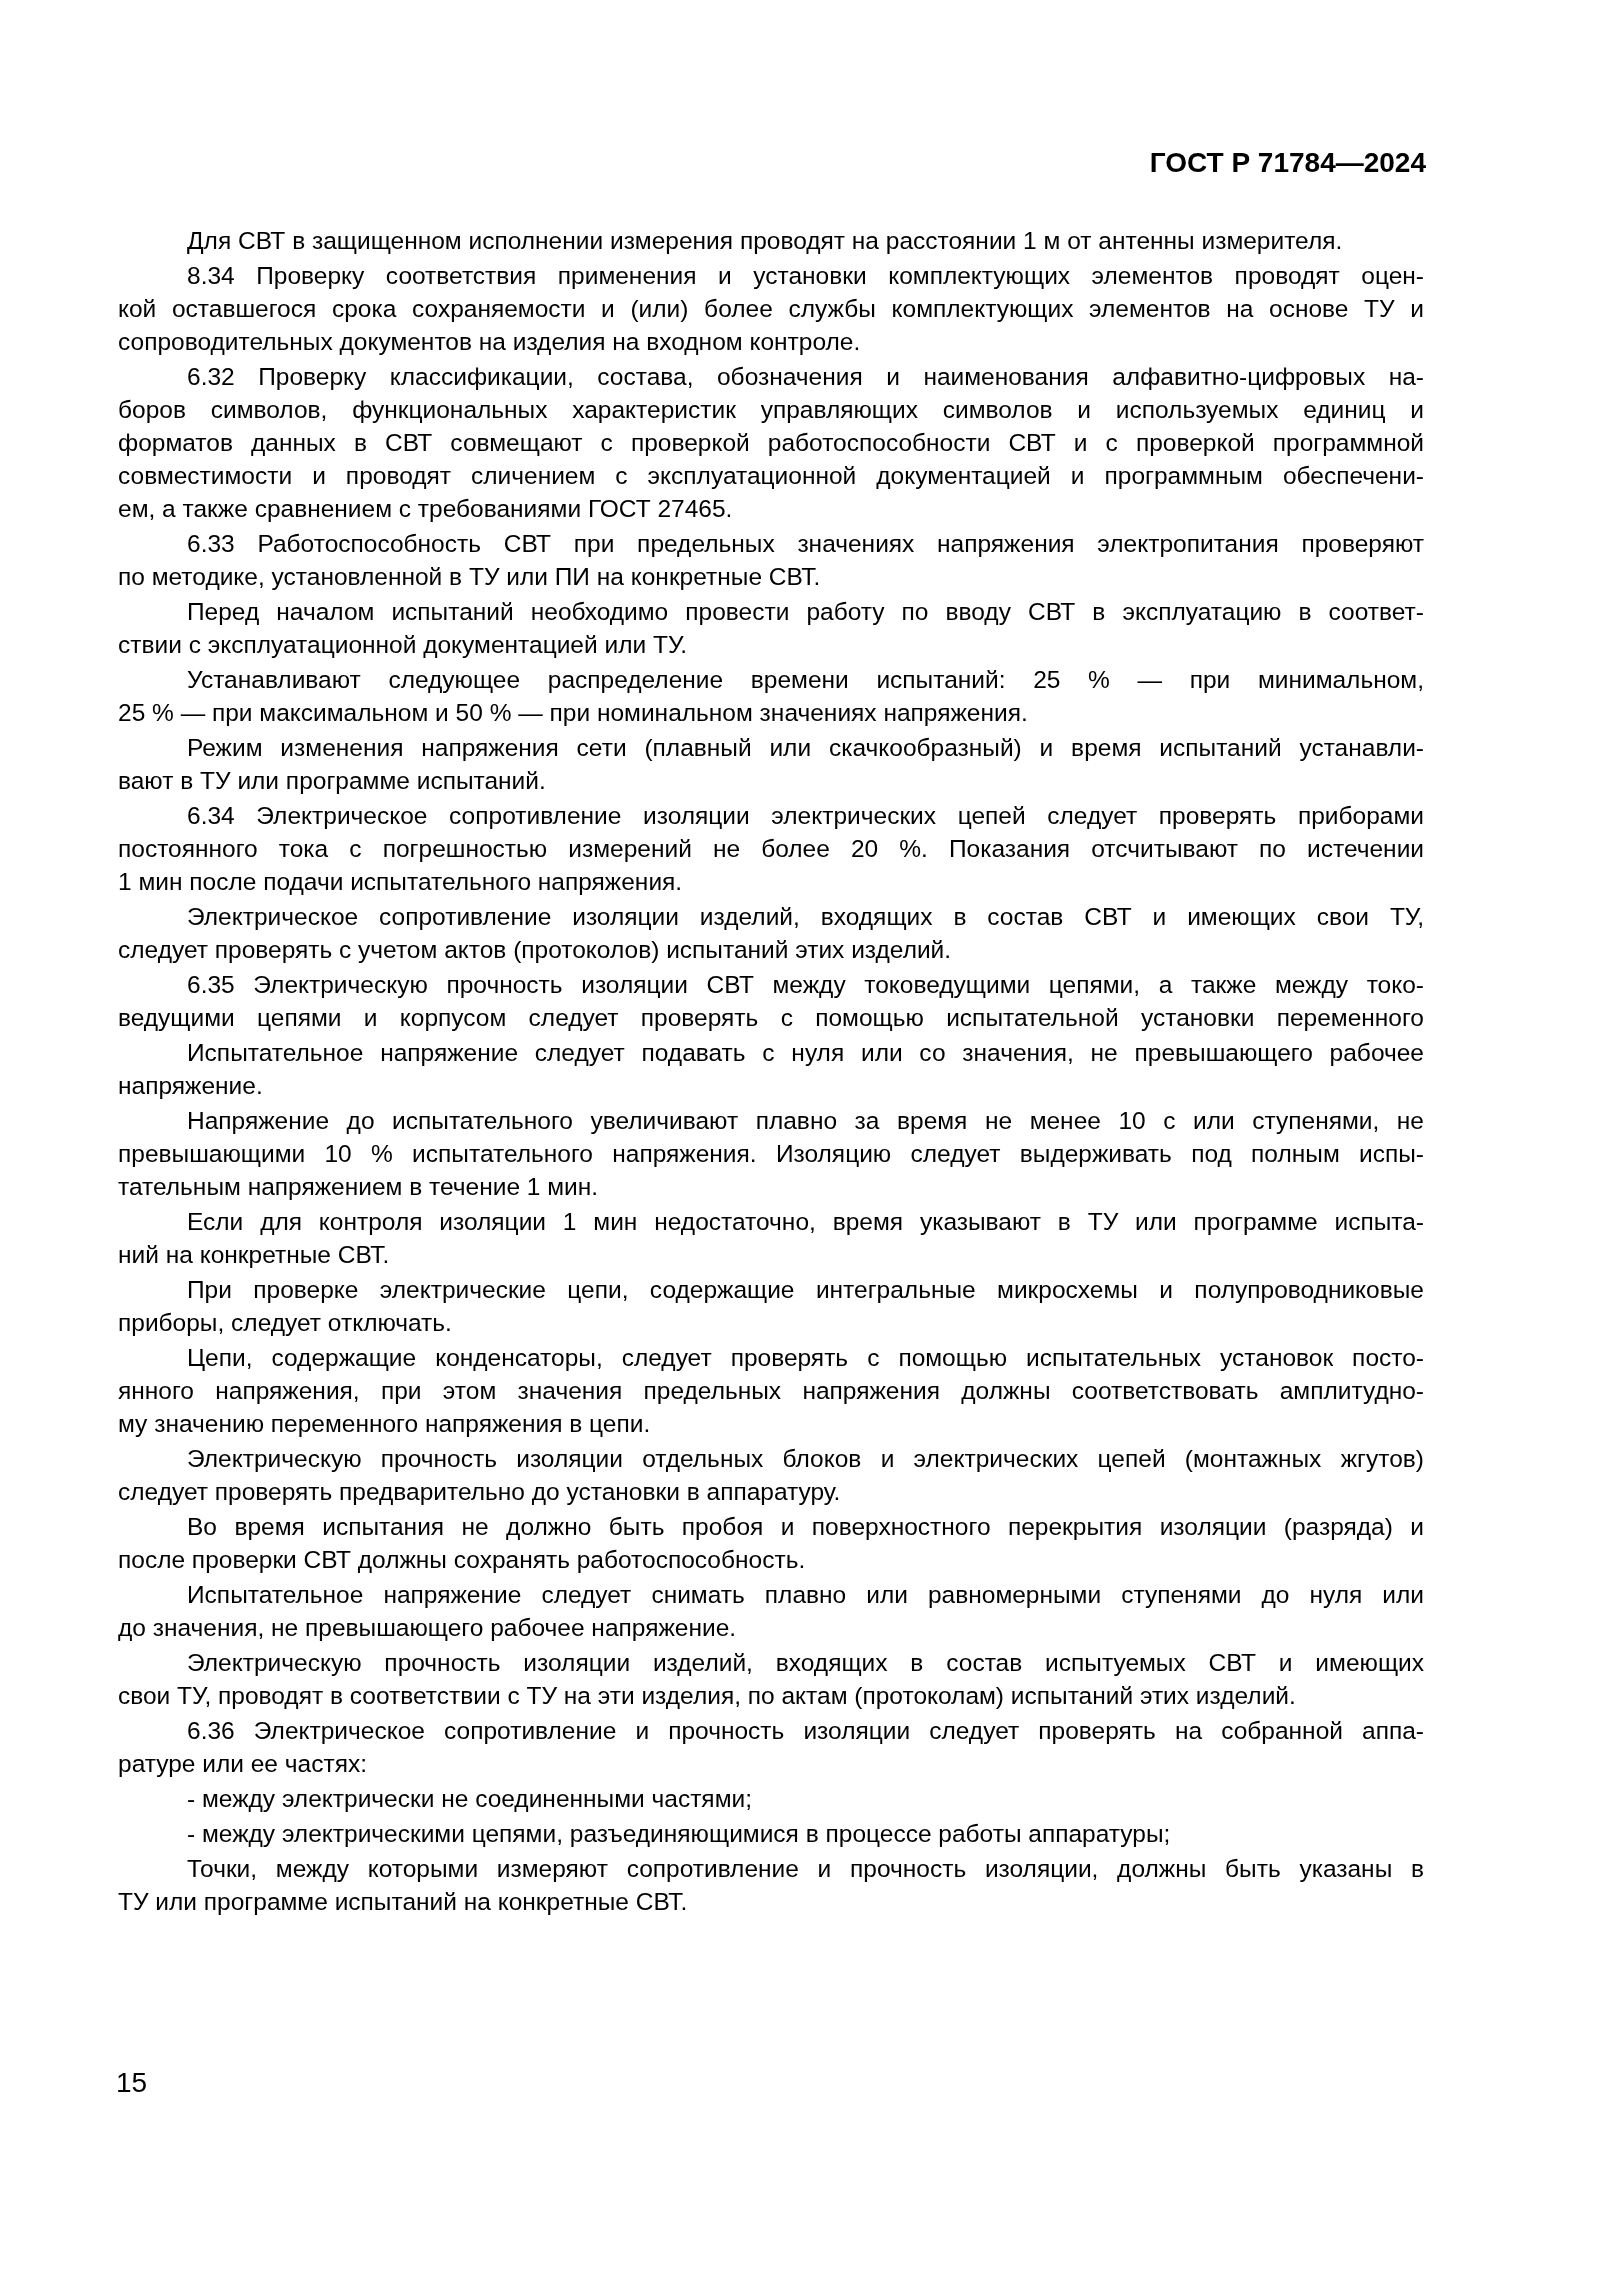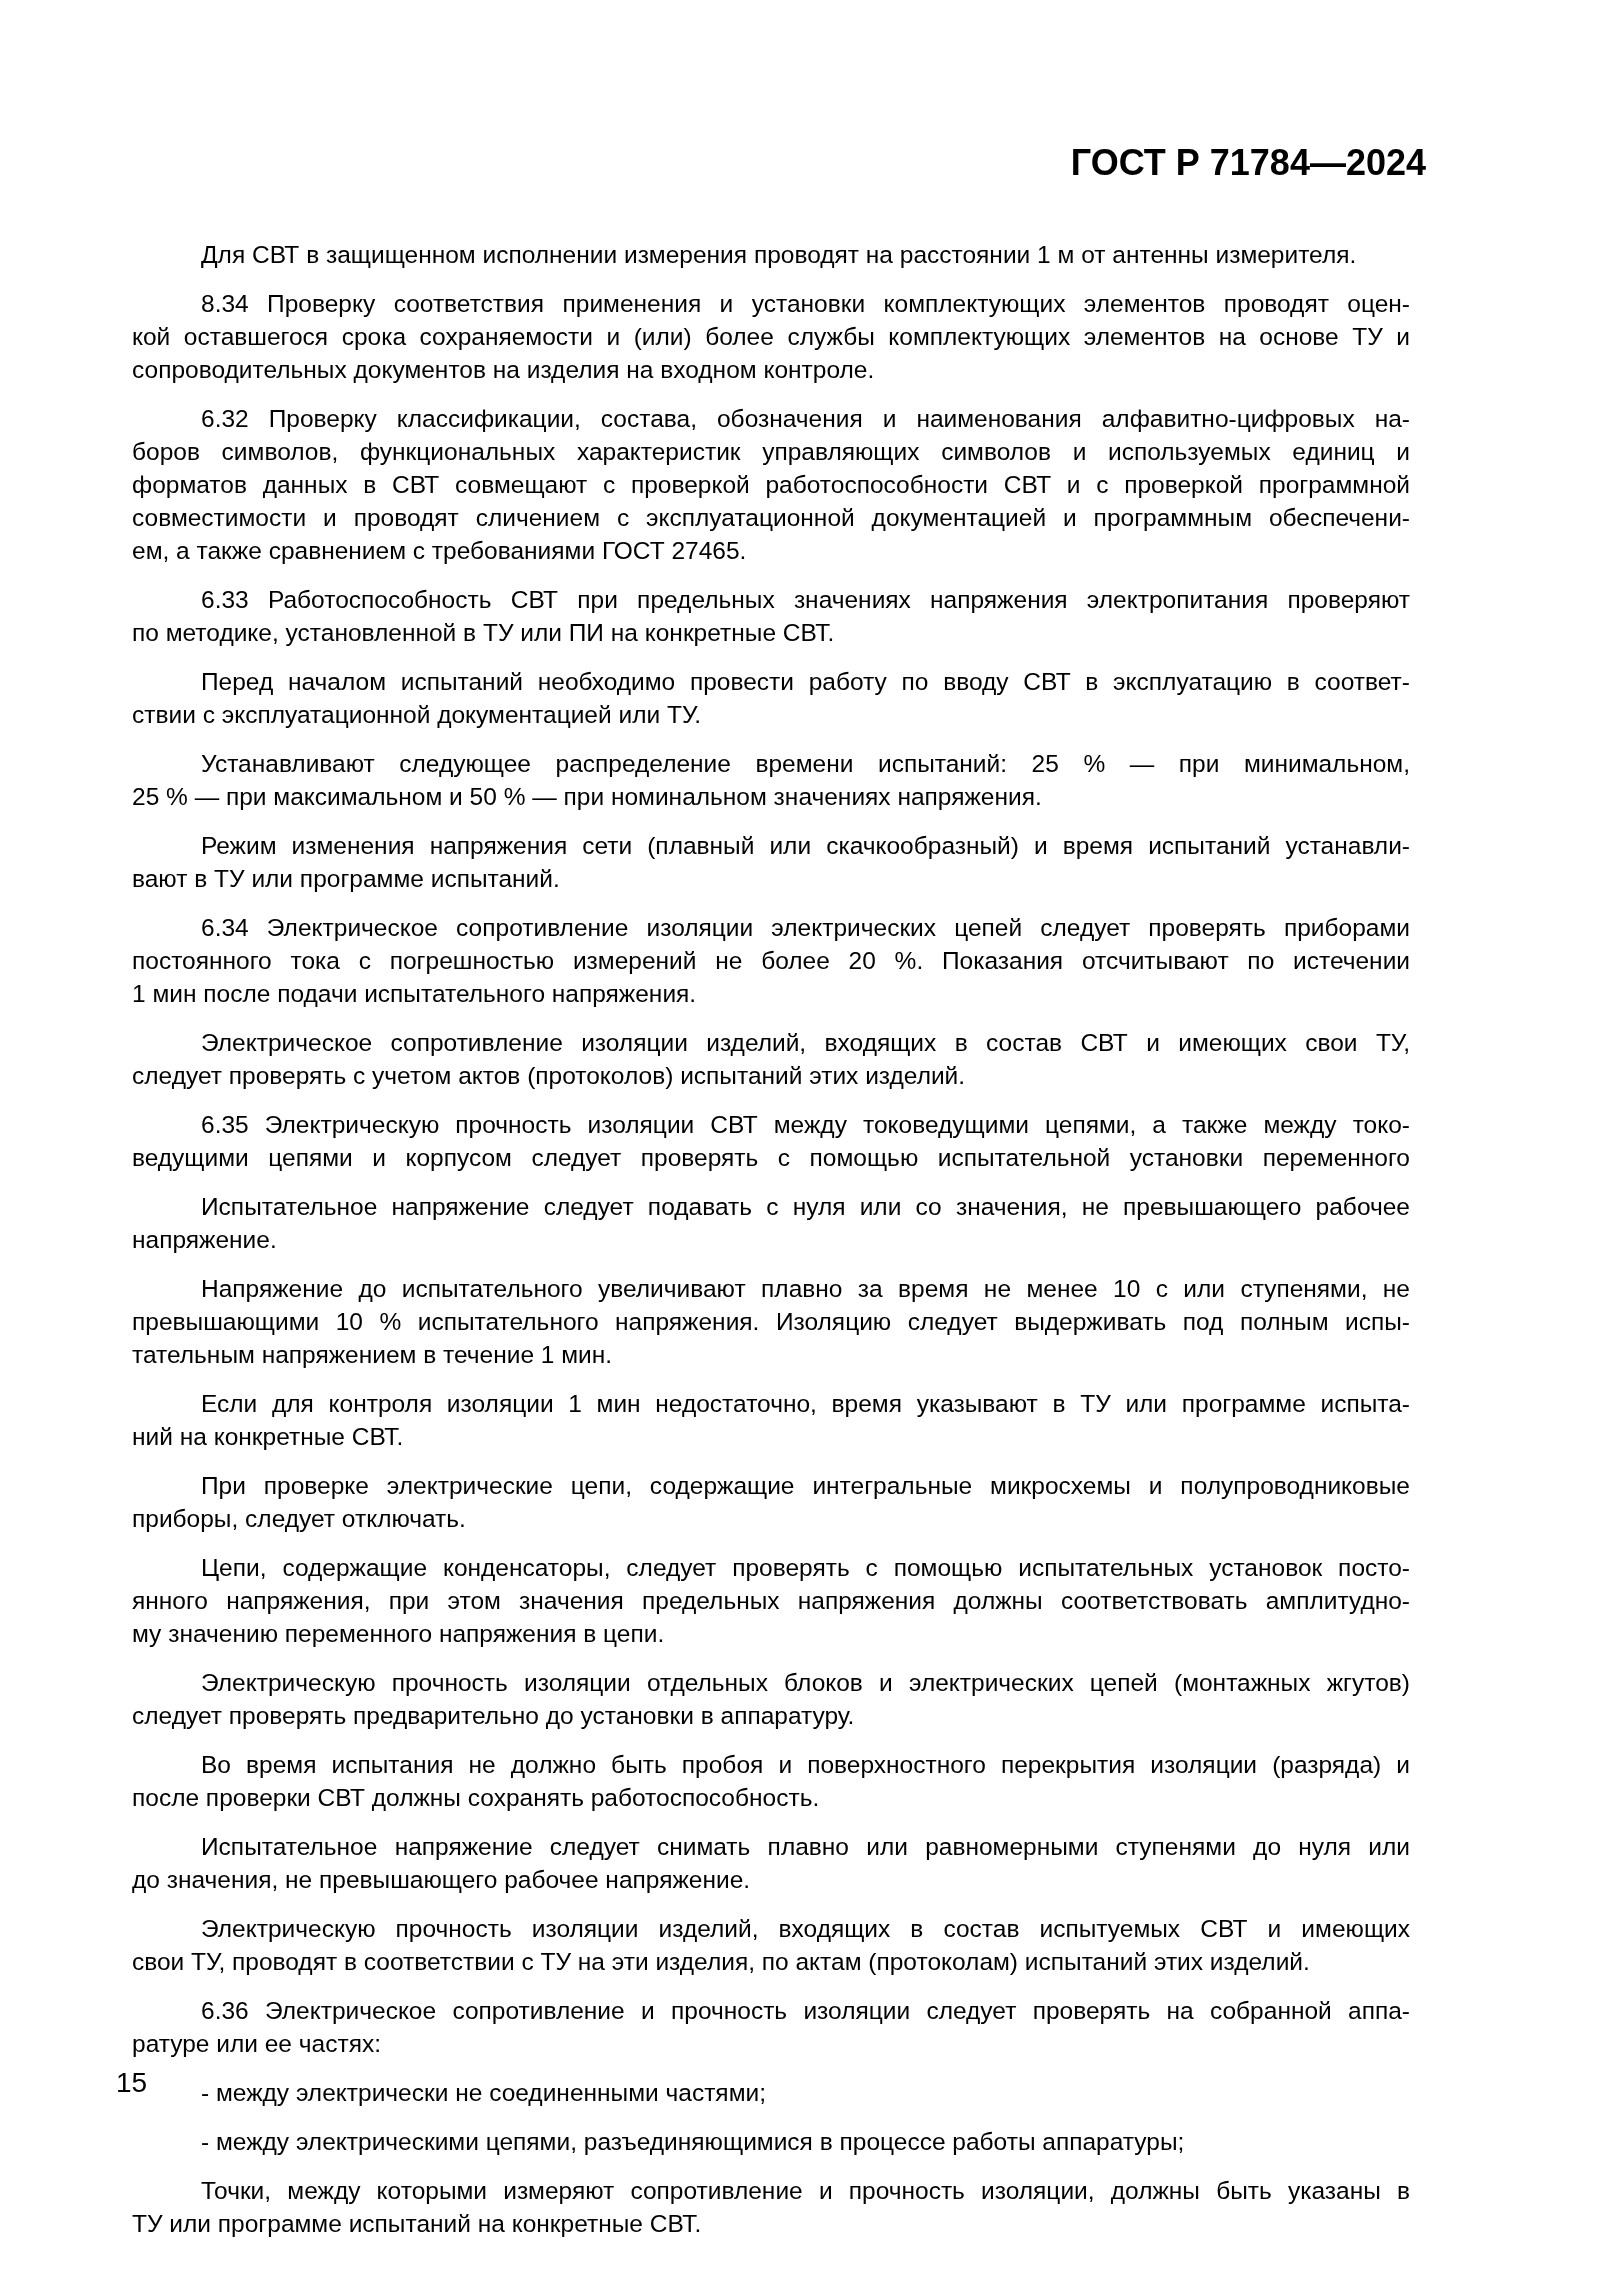--- a/index.html
+++ b/index.html
@@ -11,33 +11,33 @@
     font-family: "Liberation Sans", sans-serif;
     color: #000000;
     overflow: hidden;
   }
   .doc-header {
     position: absolute;
     top: 146px;
     left: 116px;
     width: 1310px;
     text-align: right;
-    font-size: 36px;
+    font-size: 28px;
     line-height: 33px;
     font-weight: bold;
   }
   .doc-body {
     position: absolute;
     top: 222px;
     left: 116px;
     width: 1310px;
     font-size: 24.5px;
     line-height: 33px;
   }
-  .para { margin: 16px; padding: 0; }
+  .para { margin: 2px; padding: 0; }
   .line {
     text-align: justify;
     text-align-last: justify;
   }
   .line.last { text-align-last: left; }
   .line.first { text-indent: 69px; }
   .page-number {
     position: absolute;
     top: 2066px;
     left: 116px;

